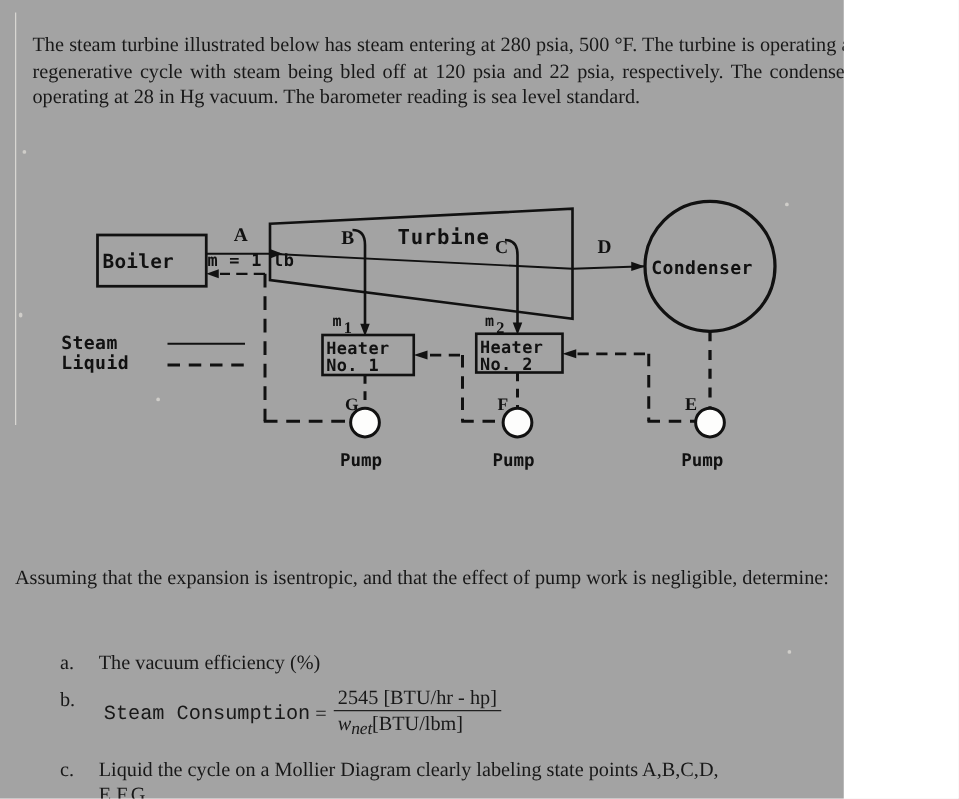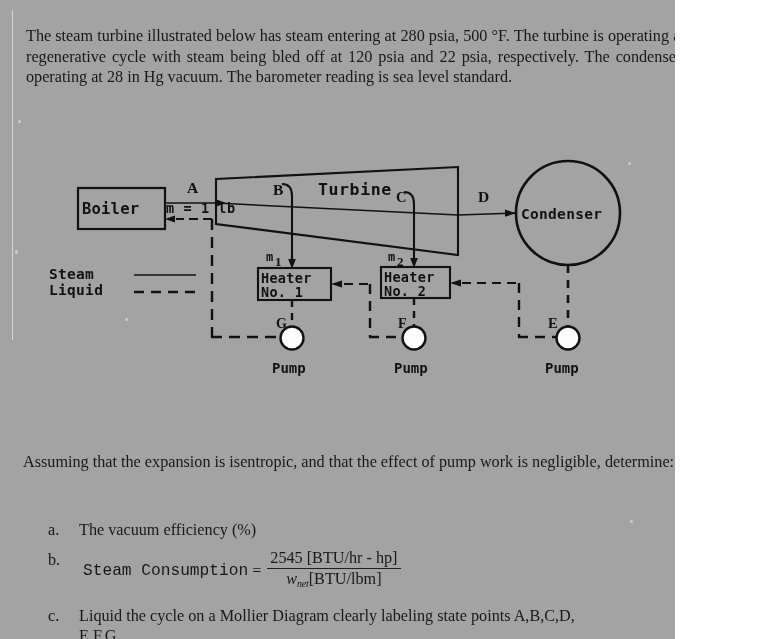--- a/index.html
+++ b/index.html
@@ -63,21 +63,21 @@
   }
   .serif-lbl {
     font-family: "Liberation Serif", serif;
     font-weight: bold;
     fill: #111;
   }
 
   
   .assume {
     position: absolute;
-    left: 23px;
+    left: 12px;
     top: 452px;
     width: 690px;
     font-size: 16.2px;
     line-height: 20.5px;
     color: #181818;
   }
   .assume p { margin: 0; }
 
   .items {
     position: absolute;
@@ -105,40 +105,40 @@
   }
 
   .item-b-row {
     display: flex;
     align-items: center;
     white-space: nowrap;
   }
   .frac {
     display: inline-flex;
     flex-direction: column;
-    align-items: center;
+    align-items: flex-start;
     vertical-align: middle;
     margin-left: 3px;
     position: relative;
     top: -1px;
   }
   .frac-num {
     padding: 0 3px 1px 3px;
     font-size: 16.2px;
     line-height: 18px;
     border-bottom: 1.3px solid #202020;
   }
   .frac-den {
     padding: 1px 3px 0 3px;
     font-size: 16.2px;
     line-height: 18px;
   }
   .ital { font-style: italic; }
   .sub {
-    font-size: 10px;
+    font-size: 14px;
     font-style: italic;
     vertical-align: -3px;
     letter-spacing: -0.2px;
   }
   .eqsign { margin: 0 3px 0 4px; }
 </style>
 </head>
 <body>
 
 <div id="page">

